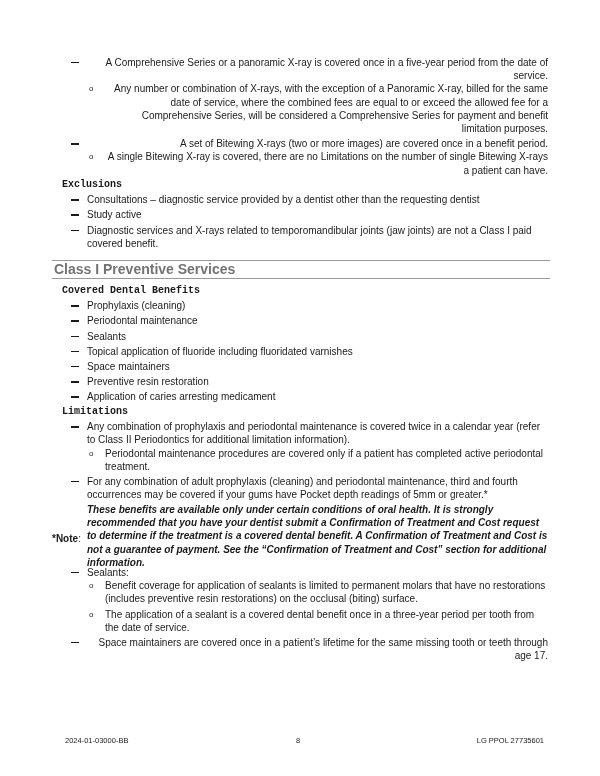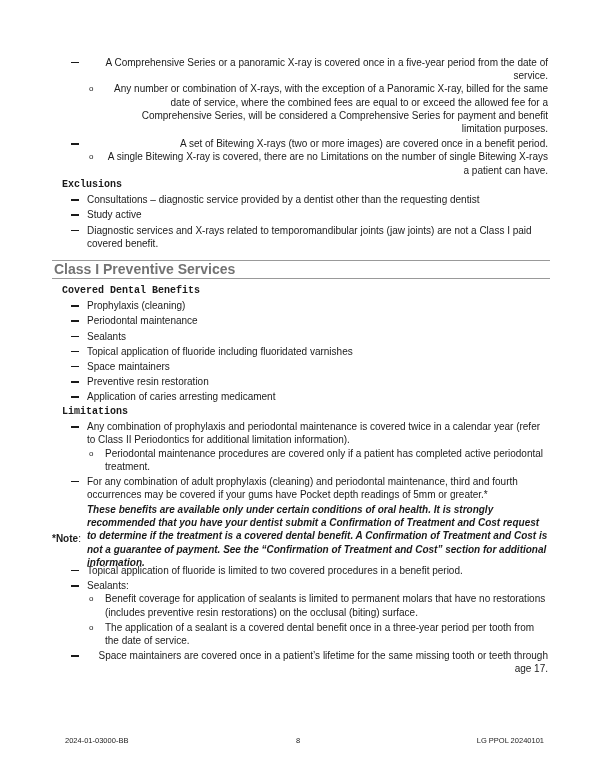--- a/index.html
+++ b/index.html
@@ -135,24 +135,20 @@
       <span>For any combination of adult prophylaxis (cleaning) and periodontal maintenance, third and fourth occurrences may be covered if your gums have Pocket depth readings of 5mm or greater.*</span>
     </div>
   </div>
 
   <div class="note" style="top:503px;">
     <span class="label"><span>*Note</span><span class="colon">:</span></span>
     <div class="body">These benefits are available only under certain conditions of oral health. It is strongly recommended that you have your dentist submit a Confirmation of Treatment and Cost request to determine if the treatment is a covered dental benefit. A Confirmation of Treatment and Cost is not a guarantee of payment. See the “Confirmation of Treatment and Cost” section for additional information.</div>
   </div>
 
   <div class="block" style="top:564px;">
-    <div class="dash-item">
-      <span class="dash"></span>
-      <span>Topical application of fluoride is limited to two covered procedures in a benefit period.</span>
-    </div>
     <div class="dash-item" style="margin-top:2px;">
       <span class="dash"></span>
       <span>Sealants:</span>
     </div>
     <div class="sub-item">
       <span class="bullet">o</span>
       <span>Benefit coverage for application of sealants is limited to permanent molars that have no restorations (includes preventive resin restorations) on the occlusal (biting) surface.</span>
     </div>
     <div class="sub-item" style="margin-top:2px;">
       <span class="bullet">o</span>
@@ -160,16 +156,16 @@
     </div>
     <div class="dash-item" style="margin-top:2px;text-align:right;">
       <span class="dash"></span>
       <span>Space maintainers are covered once in a patient’s lifetime for the same missing tooth or teeth through age 17.</span>
     </div>
   </div>
 
   <div class="footer">
     <span class="left">2024-01-03000-BB</span>
     <span class="center">8</span>
-    <span class="right">LG PPOL 20240101</span>
+    <span class="right">LG PPOL 27735601</span>
   </div>
 
 </div>
 
 </body></html>

